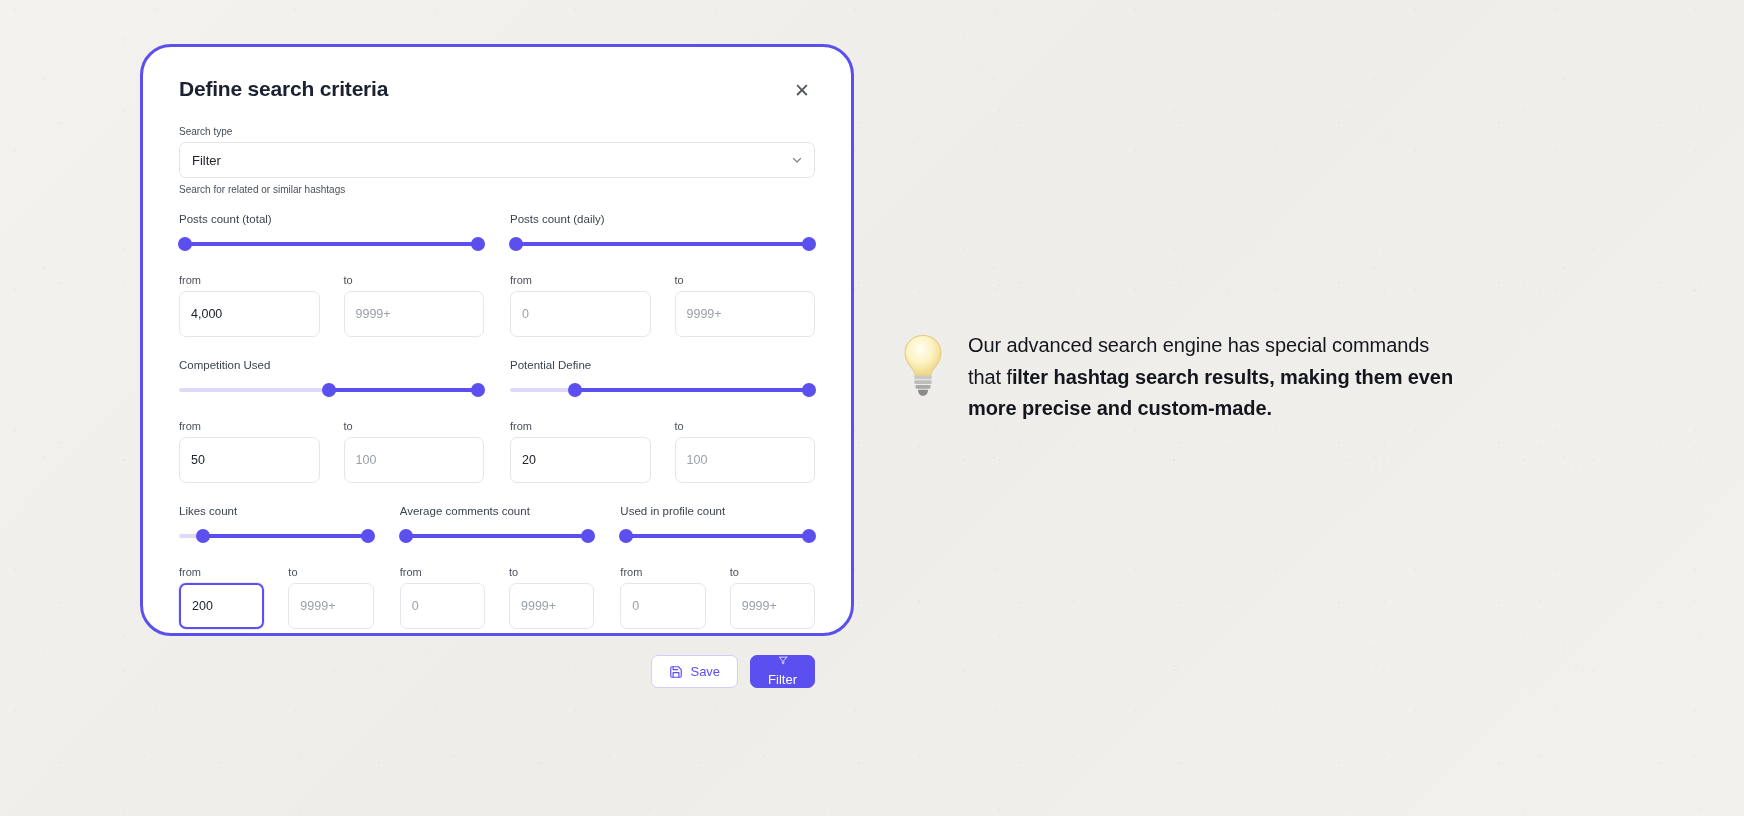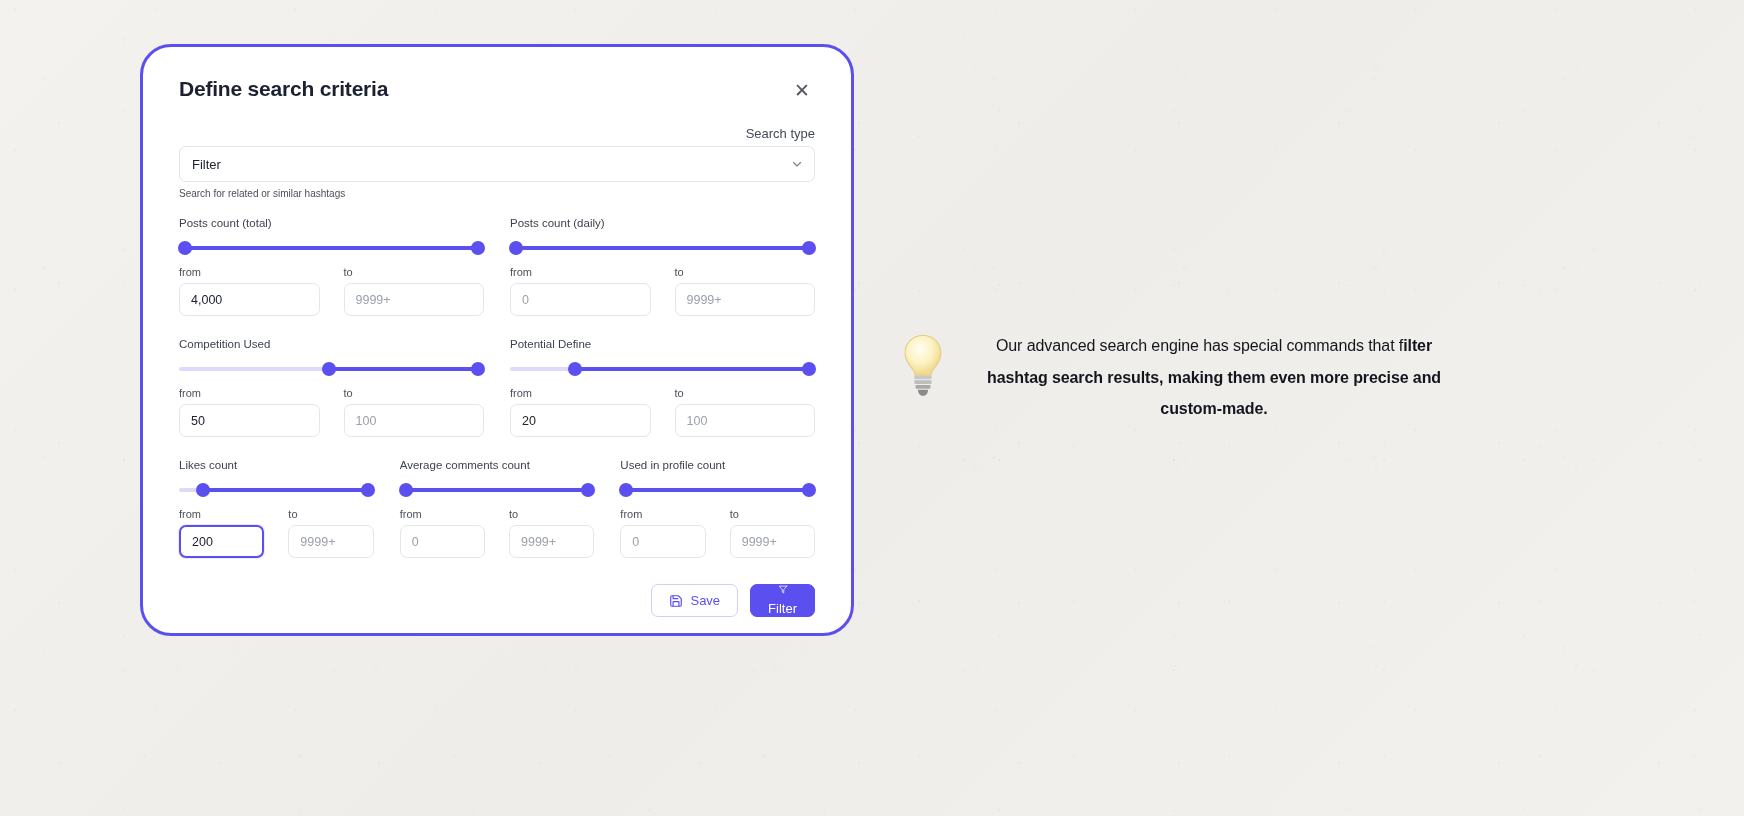--- a/index.html
+++ b/index.html
@@ -54,24 +54,23 @@
     color: #54585f;
     font-size: 19px;
     line-height: 1;
     background: none; border: none;
     padding: 0;
     font-family: "Liberation Sans", sans-serif;
   }
 
   
   .field-label {
-    font-size: 13px;
+    font-size: 10px;
     color: #444a55;
     margin: 23px 0 5px 0;
-    text-align: right;
   }
   .select-wrap {
     position: relative;
     width: 100%;
   }
   .select-box {
     width: 100%;
     height: 36px;
     border: 1px solid #e2e4e9;
     border-radius: 7px;
@@ -137,31 +136,31 @@
     width: 14px; height: 14px;
     border-radius: 50%;
     background: #5b4ff0;
     transform: translateX(-7px);
     cursor: pointer;
   }
 
   .io-row {
     display: flex;
     gap: 24px;
-    margin-top: 11px;
+    margin-top: 23px;
   }
   .io-cell { flex: 1 1 0; min-width: 0; }
   .io-label {
     font-size: 11px;
     color: #4b505b;
     margin-bottom: 5px;
   }
   .io-input {
     width: 100%;
-    height: 33px;
+    height: 46px;
     border: 1px solid #e4e6eb;
     border-radius: 7px;
     padding: 0 11px;
     font-size: 12.5px;
     font-family: "Liberation Sans", sans-serif;
     color: #20242d;
     background: #fff;
     outline: none;
   }
   .io-input::placeholder { color: #9ba0a9; }
@@ -206,25 +205,24 @@
     position: absolute;
     left: 900px;
     top: 330px;
     width: 560px;
     display: flex;
     gap: 22px;
     align-items: flex-start;
   }
   .bulb { width: 46px; flex: 0 0 46px; margin-top: 4px; }
   .tip-text {
-    font-size: 16px;
+    font-size: 20px;
     line-height: 31.5px;
     color: #13161c;
     letter-spacing: -0.1px;
-    text-align: center;
   }
   .tip-text b { font-weight: bold; }
 </style>
 </head>
 <body>
 
 <div class="modal">
 
   <div class="modal-header">
     <h1 class="modal-title">Define search criteria</h1>

